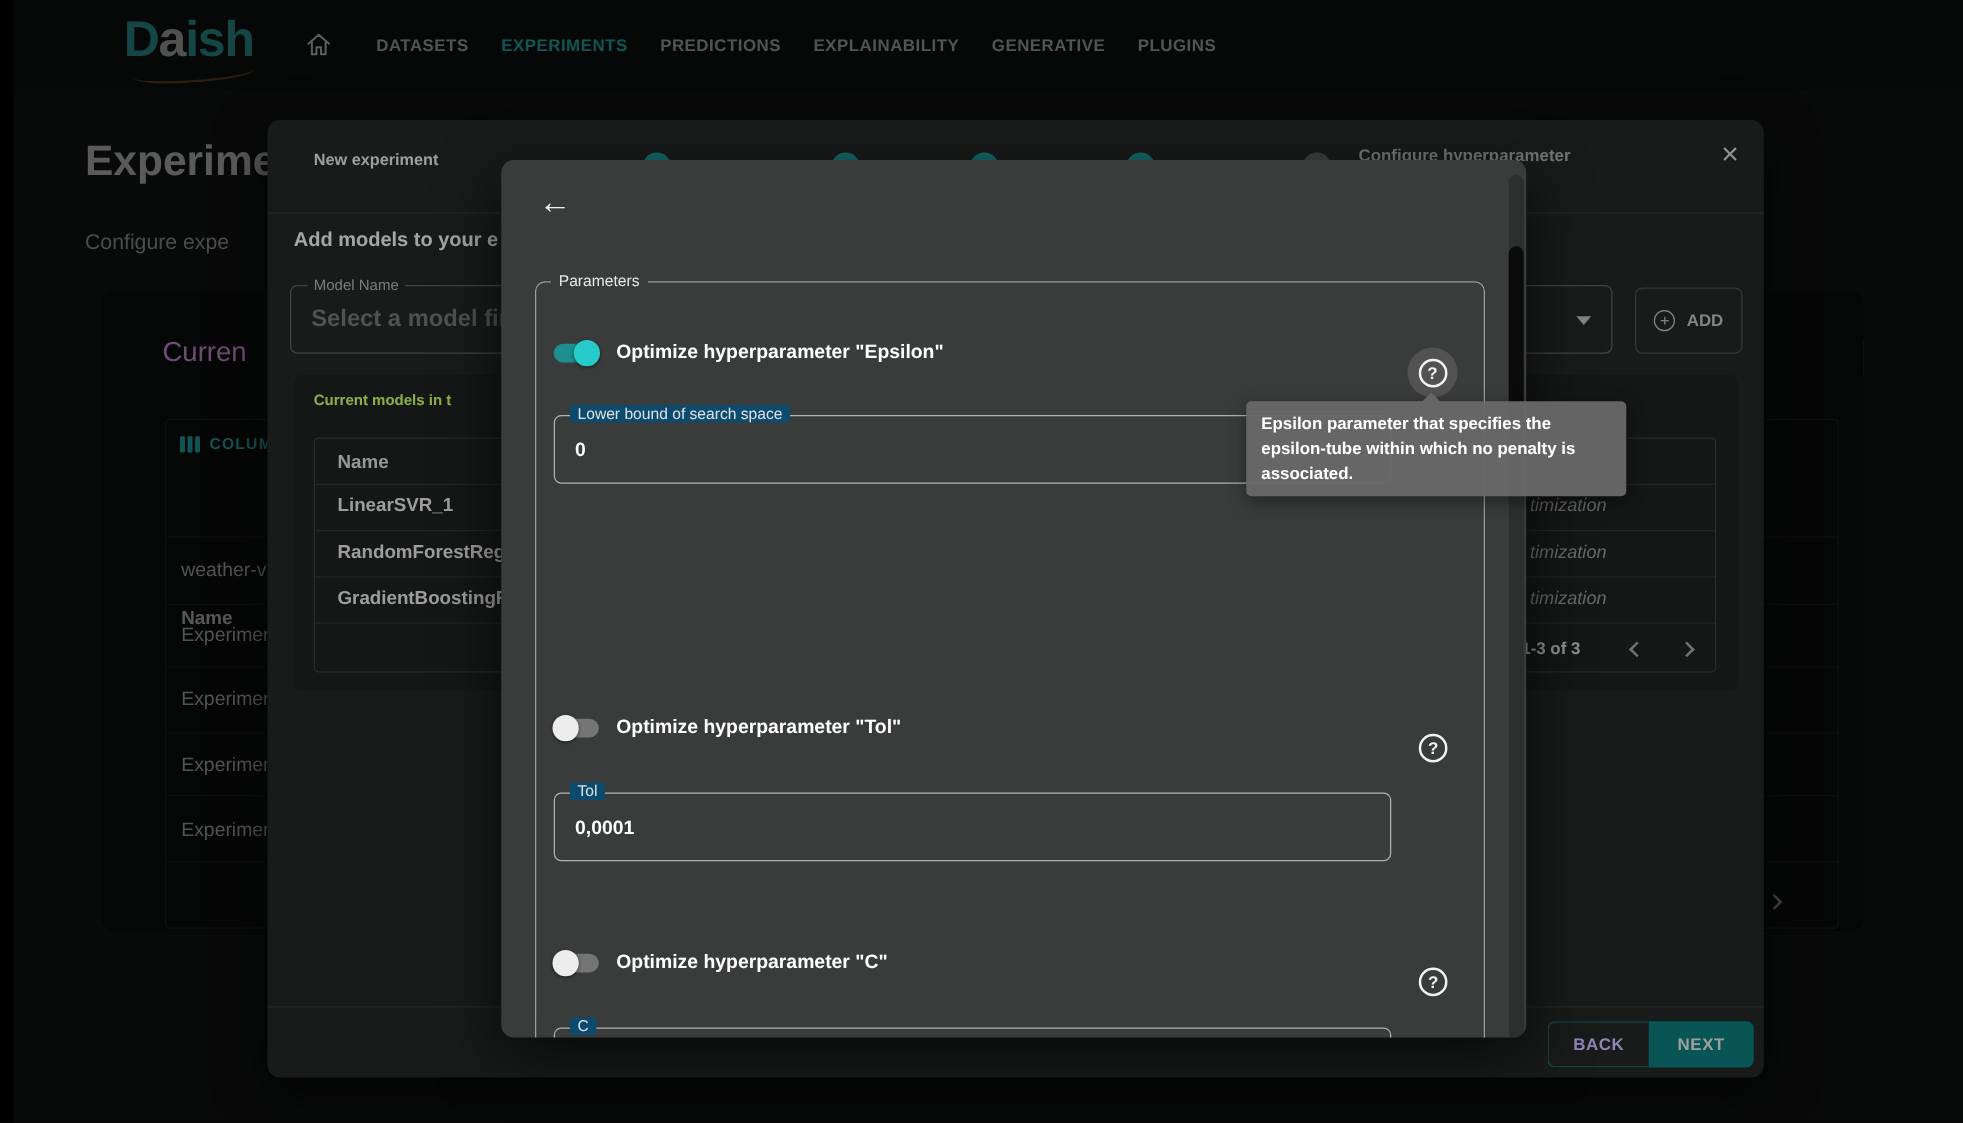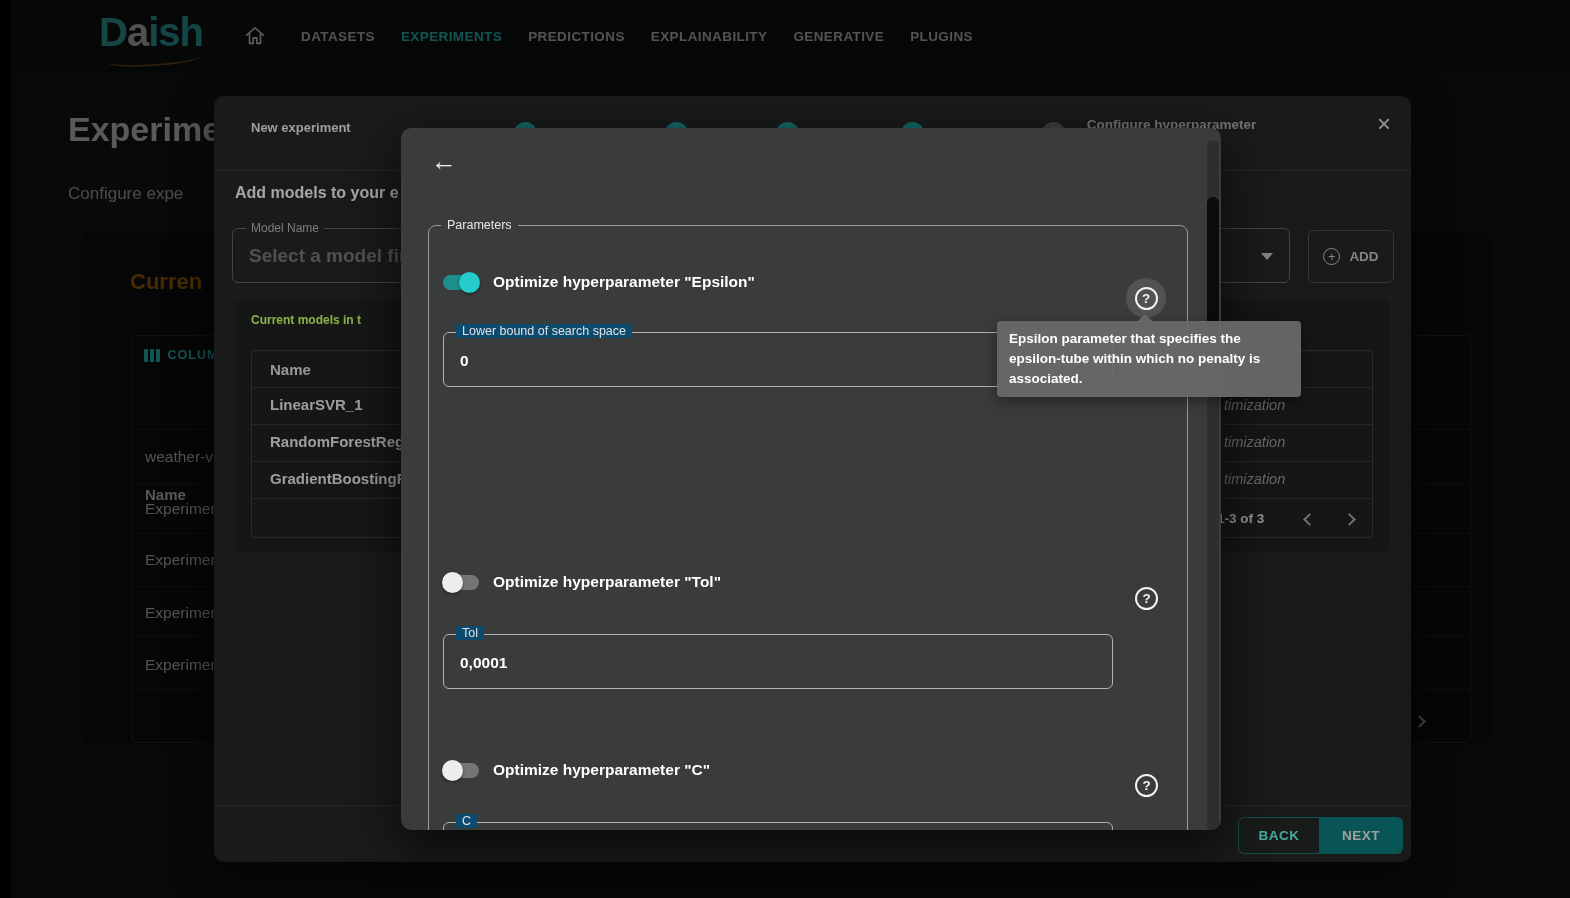--- a/index.html
+++ b/index.html
@@ -17,21 +17,21 @@
   .home-btn { position:absolute; left:233px; top:25px; width:24px; height:24px; }
   .nav-items { position:absolute; left:290px; top:0; height:72px; display:flex; align-items:center; gap:26px; }
   .nav-item { font-size:13.5px; font-weight:700; letter-spacing:.4px; color:#b9b9b9; cursor:pointer; }
   .nav-item.active { color:#2bbcbc; }
 
   .page-title { position:absolute; left:57px; top:110px; font-size:34px; font-weight:700; color:#c9c9c9; }
   .page-sub   { position:absolute; left:57px; top:184px; font-size:17px; color:#a8a8a8; }
 
   .bg-card { position:absolute; left:70px; top:233px; width:1410px; height:512px;
     background:#0e0f0f; border-radius:10px; }
-  .bg-card-heading { position:absolute; left:49px; top:36px; font-size:22px; font-weight:700; color:#a16207; }
+  .bg-card-heading { position:absolute; left:49px; top:36px; font-size:22px; font-weight:400; color:#f0abfc; }
   .bg-table { position:absolute; left:51px; right:20px; top:102px; bottom:2px;
     border:1px solid #262828; border-radius:4px; }
   .columns-btn { position:absolute; left:11px; top:12px; display:flex; align-items:center; gap:8px;
     color:#2bbcbc; font-size:12.5px; font-weight:700; letter-spacing:1px; cursor:pointer; }
   .colbars { display:flex; gap:2.5px; }
   .colbars span { width:3.5px; height:13px; background:#2bbcbc; border-radius:1px; }
   .bg-th { position:absolute; left:12px; top:150px; font-size:15px; font-weight:700; color:#c4c4c4; }
   .bg-sep { position:absolute; left:0; right:0; height:1px; background:#1f2121; }
   .bg-row-label { position:absolute; left:12px; font-size:15.5px; color:#b9b9b9; }
   .bg-pag { position:absolute; right:46px; bottom:16px; display:flex; gap:28px; }
@@ -89,21 +89,21 @@
   .mt-sep { position:absolute; left:0; right:0; height:1px; background:#333535; }
   .mt-name { position:absolute; left:18px; font-size:15px; font-weight:700; color:#d8d8d8; }
   .mt-detail { position:absolute; left:972px; font-size:14.5px; font-style:italic; color:#909090; }
   .mt-pag-label { position:absolute; left:965px; top:160px; font-size:13.5px; font-weight:700; color:#c9c9c9; }
   .mt-chev-l { position:absolute; left:1053px; top:164px; }
   .mt-chev-r { position:absolute; left:1093px; top:164px; }
 
   .m1-footer-sep { position:absolute; left:0; right:0; top:709px; height:1px; background:#363838; }
   .m1-back { position:absolute; left:1024px; top:721px; width:81px; height:37px;
     border:1px solid #1f6b6b; border-right:none; border-radius:6px 0 0 6px; background:transparent;
-    color:#5eead4; font-size:13.5px; font-weight:700; letter-spacing:.5px;
+    color:#c4b5fd; font-size:13.5px; font-weight:700; letter-spacing:.5px;
     display:flex; align-items:center; justify-content:center; cursor:pointer; }
   .m1-next { position:absolute; left:1105px; top:721px; width:84px; height:37px;
     background:#0d7474; border-radius:0 6px 6px 0; color:#dbdbdb; font-size:13.5px; font-weight:700;
     letter-spacing:.5px; display:flex; align-items:center; justify-content:center; cursor:pointer; }
 
   
   .modal2 { position:absolute; left:390px; top:128px; width:820px; height:702px;
     background:#3a3b3b; border-radius:10px; box-shadow:0 16px 50px rgba(0,0,0,.7); overflow:hidden; }
   .m2-back { position:absolute; left:30px; top:20px; font-size:26px; color:#f0f0f0; cursor:pointer; line-height:1; }
   .m2-title { position:absolute; left:81px; top:24px; font-size:20.5px; font-weight:700; color:#fafafa; }

